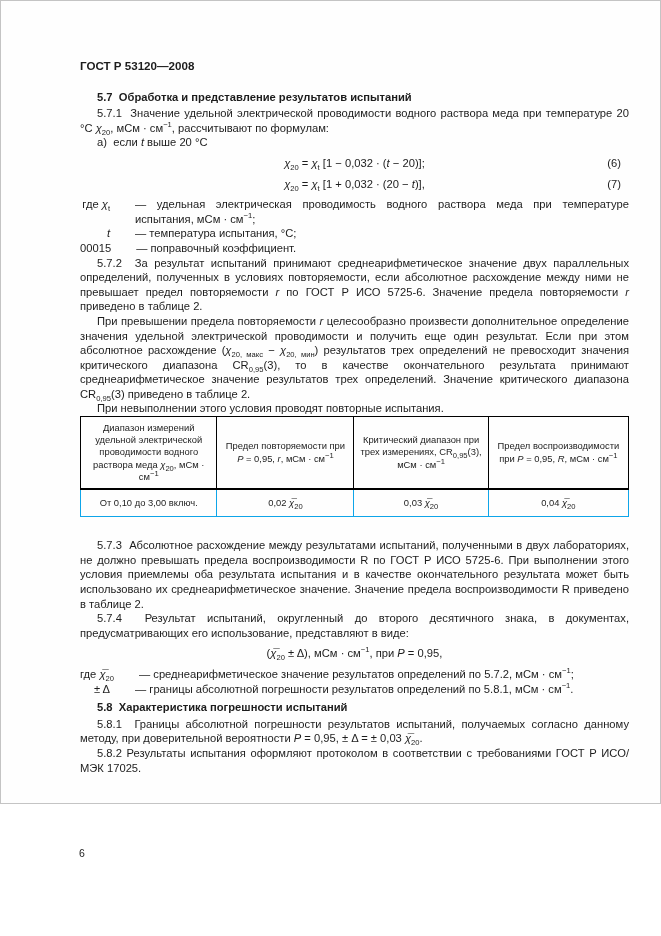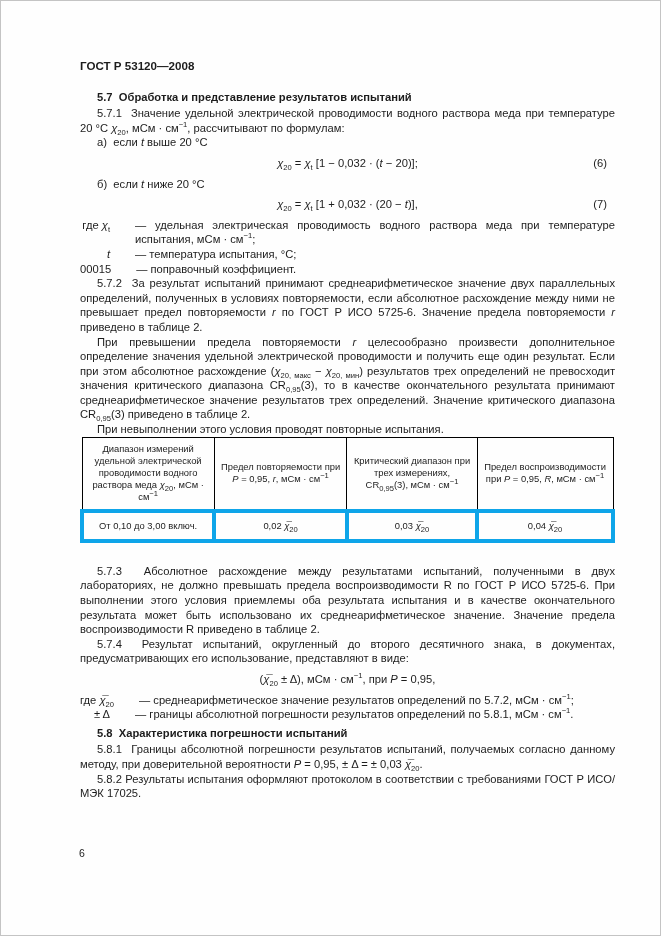--- a/index.html
+++ b/index.html
@@ -3,25 +3,25 @@
 <meta charset="utf-8">
 <style>
   * { margin: 0; padding: 0; box-sizing: border-box; }
   html, body { background: #ffffff; }
   body {
     width: 661px; height: 936px;
     font-family: "Liberation Sans", sans-serif;
     color: #1c1c1c;
   }
   .page {
-    width: 661px; height: 936px;
+    width: 661px; height: 804px;
     border: 1px solid #c4c4c4;
     background: #fefefe;
     position: relative;
-    padding: 58px 45px 0 79px;
+    padding: 58px 31px 0 79px;
     font-size: 11.2px;
     line-height: 14.6px;
   }
   .doc-header {
     font-weight: bold;
     font-size: 11.6px;
     margin-bottom: 16px;
   }
   .para { text-align: justify; text-indent: 17px; }
   .note {
@@ -50,21 +50,21 @@
   table.gost th {
     border: 1px solid #000;
     border-bottom: 2px solid #000;
     font-weight: normal;
     text-align: center;
     vertical-align: middle;
     padding: 5px 6px;
     height: 58px;
   }
   table.gost td {
-    border: 4px solid #0ea5e9;
+    border: 1px solid #0ea5e9;
     text-align: center;
     vertical-align: middle;
     padding: 7px 6px;
     height: 27px;
   }
   .after-table { margin-top: 21px; }
   .page-number {
     position: absolute;
     left: 78px; top: 845px;
     font-size: 10.5px;
@@ -83,21 +83,20 @@
 
   <p class="para">5.7.1&nbsp; Значение удельной электрической проводимости водного раствора меда при температуре 20 °С <i>χ</i><sub>20</sub>, мСм · см<sup>−1</sup>, рассчитывают по формулам:</p>
 
   <p class="list-item">а)&nbsp; если <i>t</i> выше 20 °С</p>
 
   <div class="formula-row">
     <span><i>χ</i><sub>20</sub> = <i>χ</i><sub>t</sub> [1 − 0,032 · (<i>t</i> − 20)];</span>
     <span class="formula-num">(6)</span>
   </div>
 
-  <p class="list-item">б)&nbsp; если <i>t</i> ниже 20 °С</p>
 
   <div class="formula-row">
     <span><i>χ</i><sub>20</sub> = <i>χ</i><sub>t</sub> [1 + 0,032 · (20 − <i>t</i>)],</span>
     <span class="formula-num">(7)</span>
   </div>
 
   <div class="where-list">
     <div class="where-row">
       <span class="where-term">где <i>χ</i><sub>t</sub></span>
       <span class="where-desc">— удельная электрическая проводимость водного раствора меда при температуре испытания, мСм · см<sup>−1</sup>;</span>

